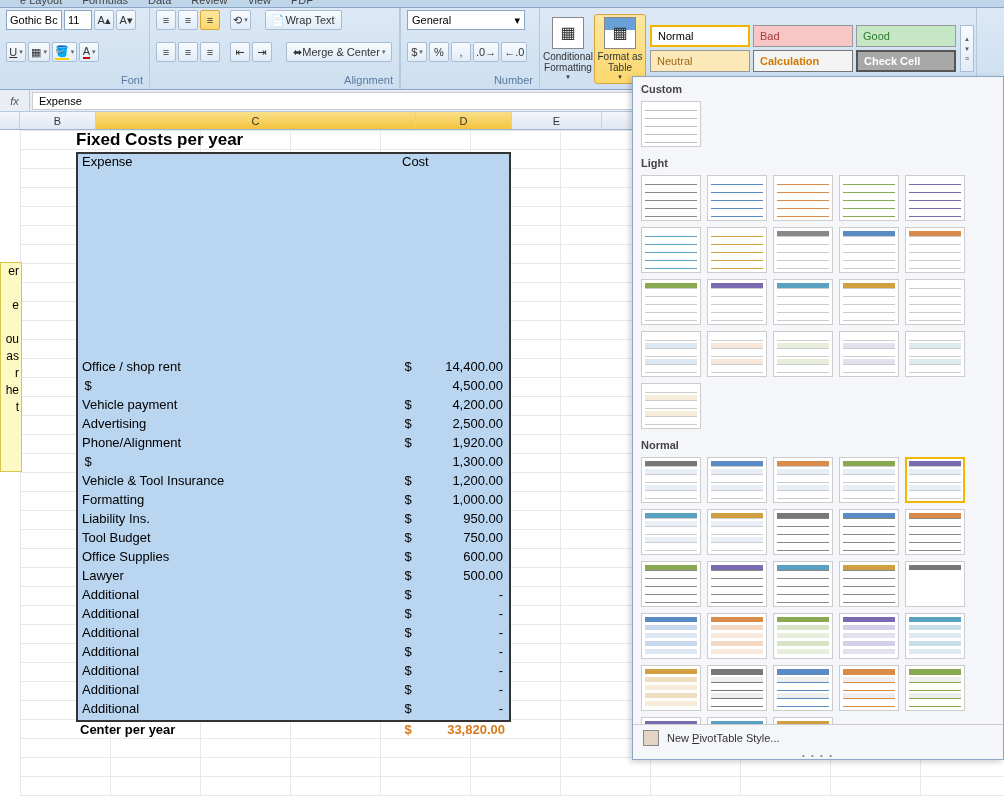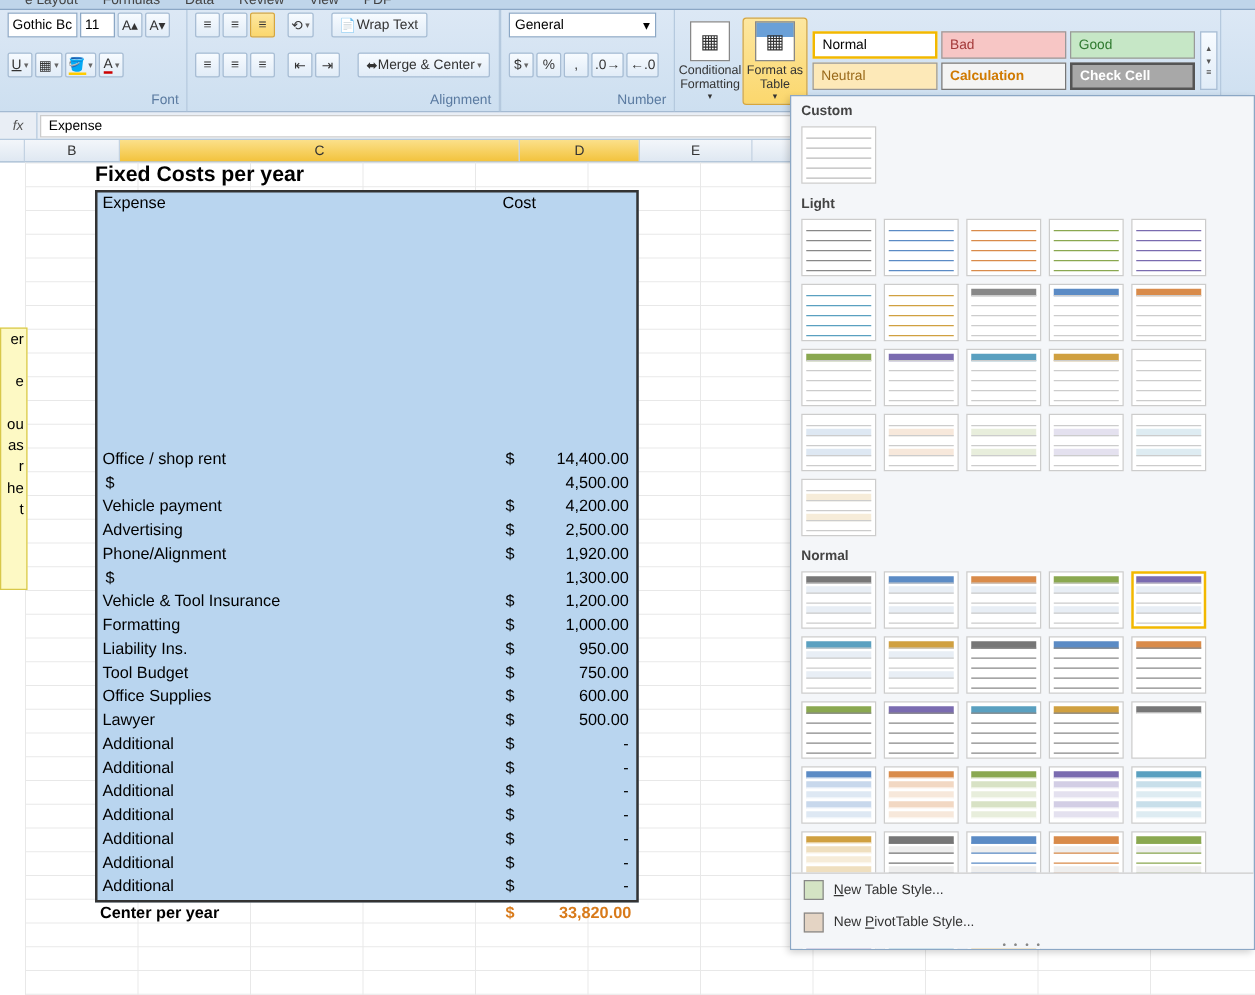--- a/index.html
+++ b/index.html
@@ -685,22 +685,18 @@
         <div class="sw-row" style="background:#d0a040;border-bottom:1px solid #d0a040"></div>
         <div class="sw-row" style="background:#eee;border-bottom:1px solid #d0a040"></div>
         <div class="sw-row" style="background:#fff;border-bottom:1px solid #d0a040"></div>
         <div class="sw-row" style="background:#eee;border-bottom:1px solid #d0a040"></div>
         <div class="sw-row" style="background:#fff;border-bottom:1px solid #d0a040"></div>
       </div>
     </div>
 
   <div class="gal-footer">
     <div class="gal-link">
-      <span class="ico"></span>
-      <span><span style="text-decoration:underline">N</span><span>ew Table Style...</span></span>
-    </div>
-    <div class="gal-link">
       <span class="ico" style="background:#e4d4c4"></span>
       <span><span>New </span><span style="text-decoration:underline">P</span><span>ivotTable Style...</span></span>
     </div>
     <div class="gal-handle">• • • •</div>
   </div>
 </div>
 
 </body></html>

